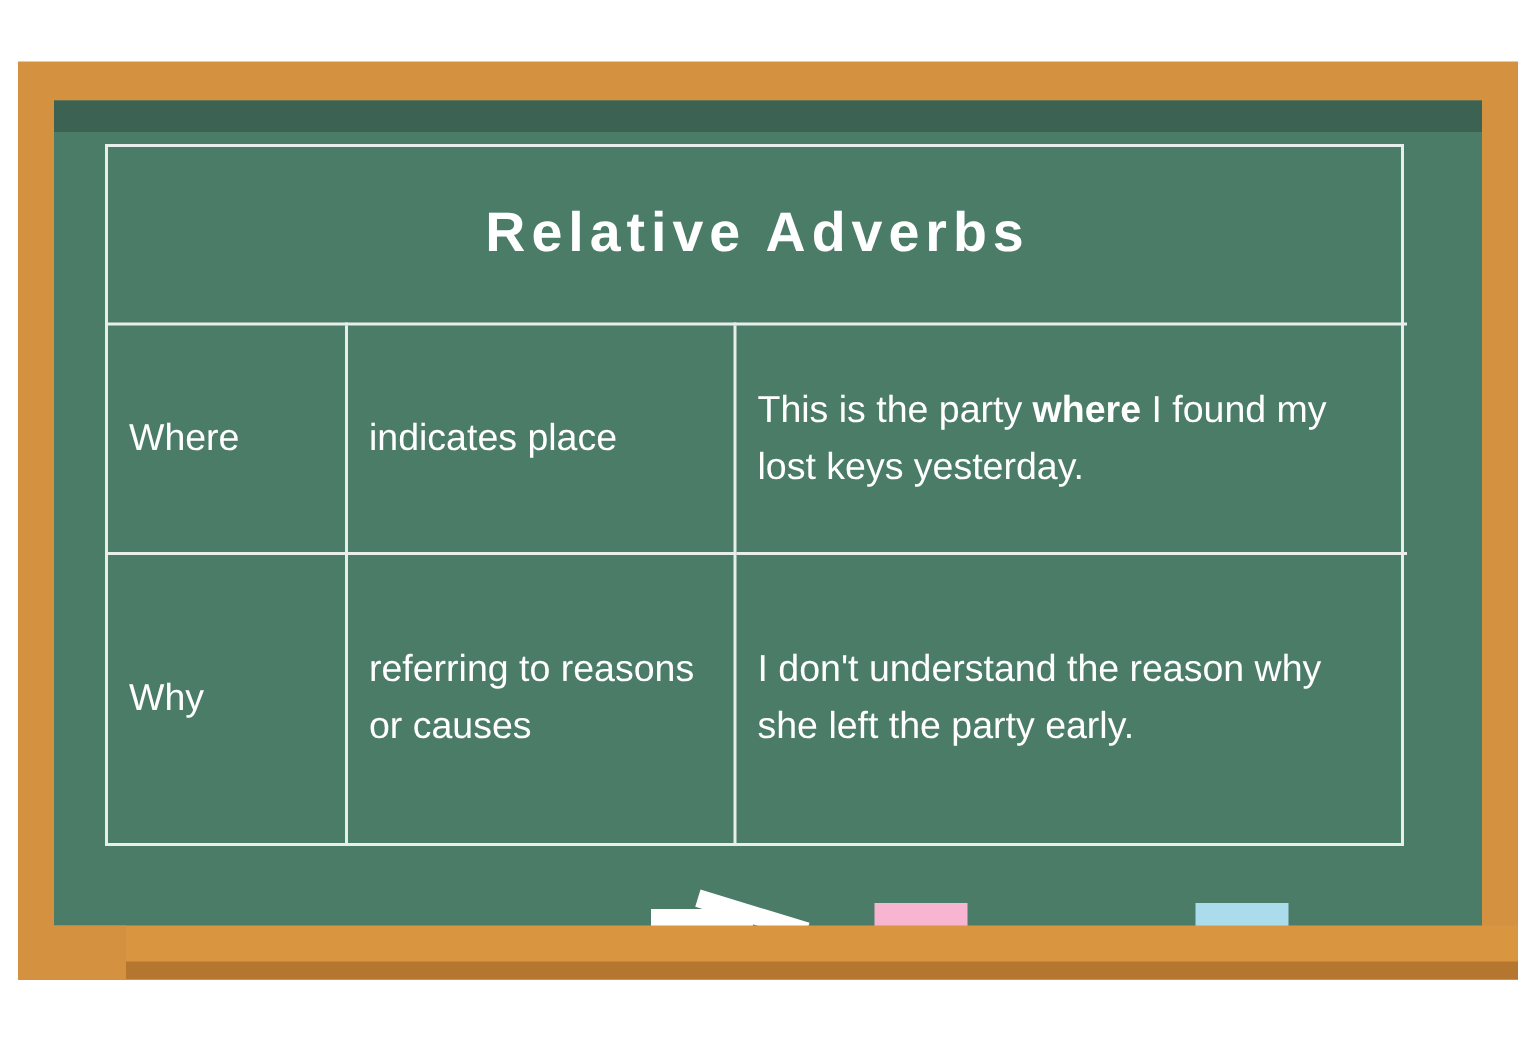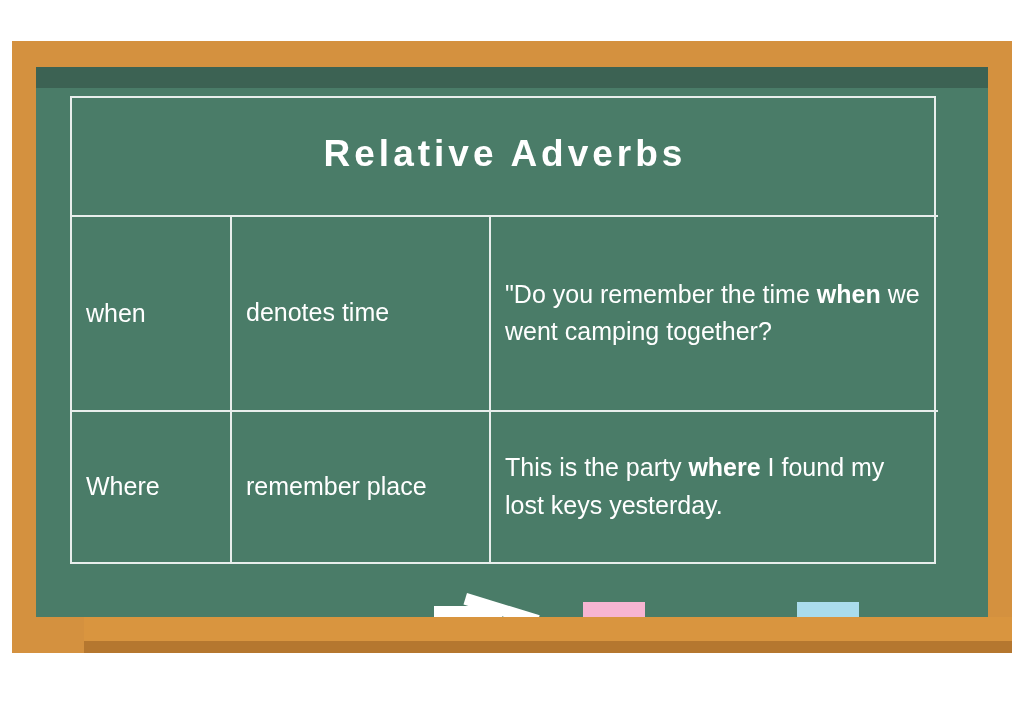--- a/index.html
+++ b/index.html
@@ -186,44 +186,44 @@
         <colgroup>
           <col class="col-term">
           <col class="col-def">
           <col class="col-ex">
         </colgroup>
         <tbody>
           <tr>
             <td class="title-cell" colspan="3">Relative Adverbs</td>
           </tr>
 
-          <tr class="row-when">
-            <td>
-              <span class="term-text">when</span>
-            </td>
-            <td>
-              <span class="def-text">denotes time</span>
-            </td>
-            <td>
-              <span class="ex-text"><span>"Do you remember the time </span><b>when</b><span> we went camping together?</span></span>
+
+          <tr class="row-where">
+            <td>
+              <span class="term-text">Where</span>
+            </td>
+            <td>
+              <span class="def-text">indicates place</span>
+            </td>
+            <td>
+              <span class="ex-text"><span>This is the party </span><b>where</b><span> I found my lost keys yesterday.</span></span>
             </td>
           </tr>
 
-          <tr class="row-where">
-            <td>
-              <span class="term-text">Where</span>
-            </td>
-            <td>
-              <span class="def-text">remember place</span>
-            </td>
-            <td>
-              <span class="ex-text"><span>This is the party </span><b>where</b><span> I found my lost keys yesterday.</span></span>
+          <tr class="row-why">
+            <td>
+              <span class="term-text">Why</span>
+            </td>
+            <td>
+              <span class="def-text">referring to reasons or causes</span>
+            </td>
+            <td>
+              <span class="ex-text"><span>I don't understand the reason why she left the party early.</span><b></b><span></span></span>
             </td>
           </tr>
-
         </tbody>
       </table>
     </div>
   </div>
 
   <div class="chalk chalk-white-tilt"></div>
   <div class="chalk chalk-white-flat"></div>
   <div class="chalk chalk-pink"></div>
   <div class="chalk chalk-blue"></div>
 

